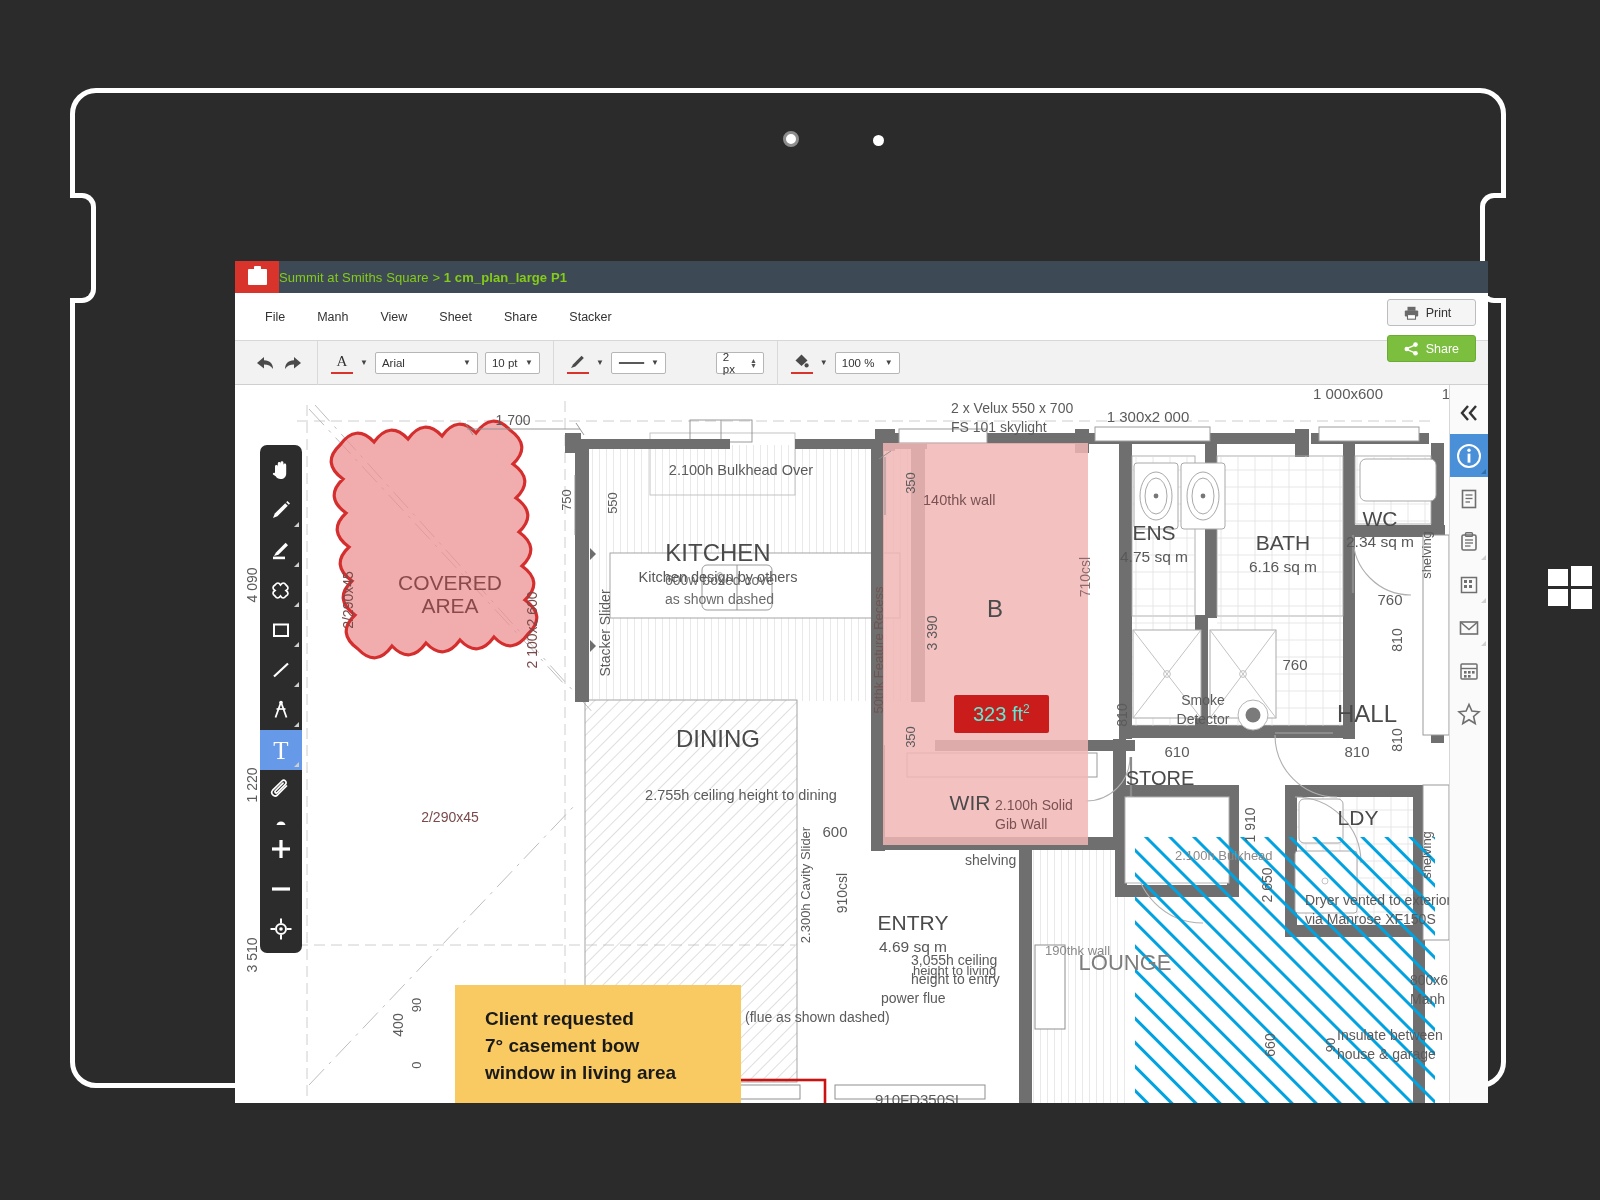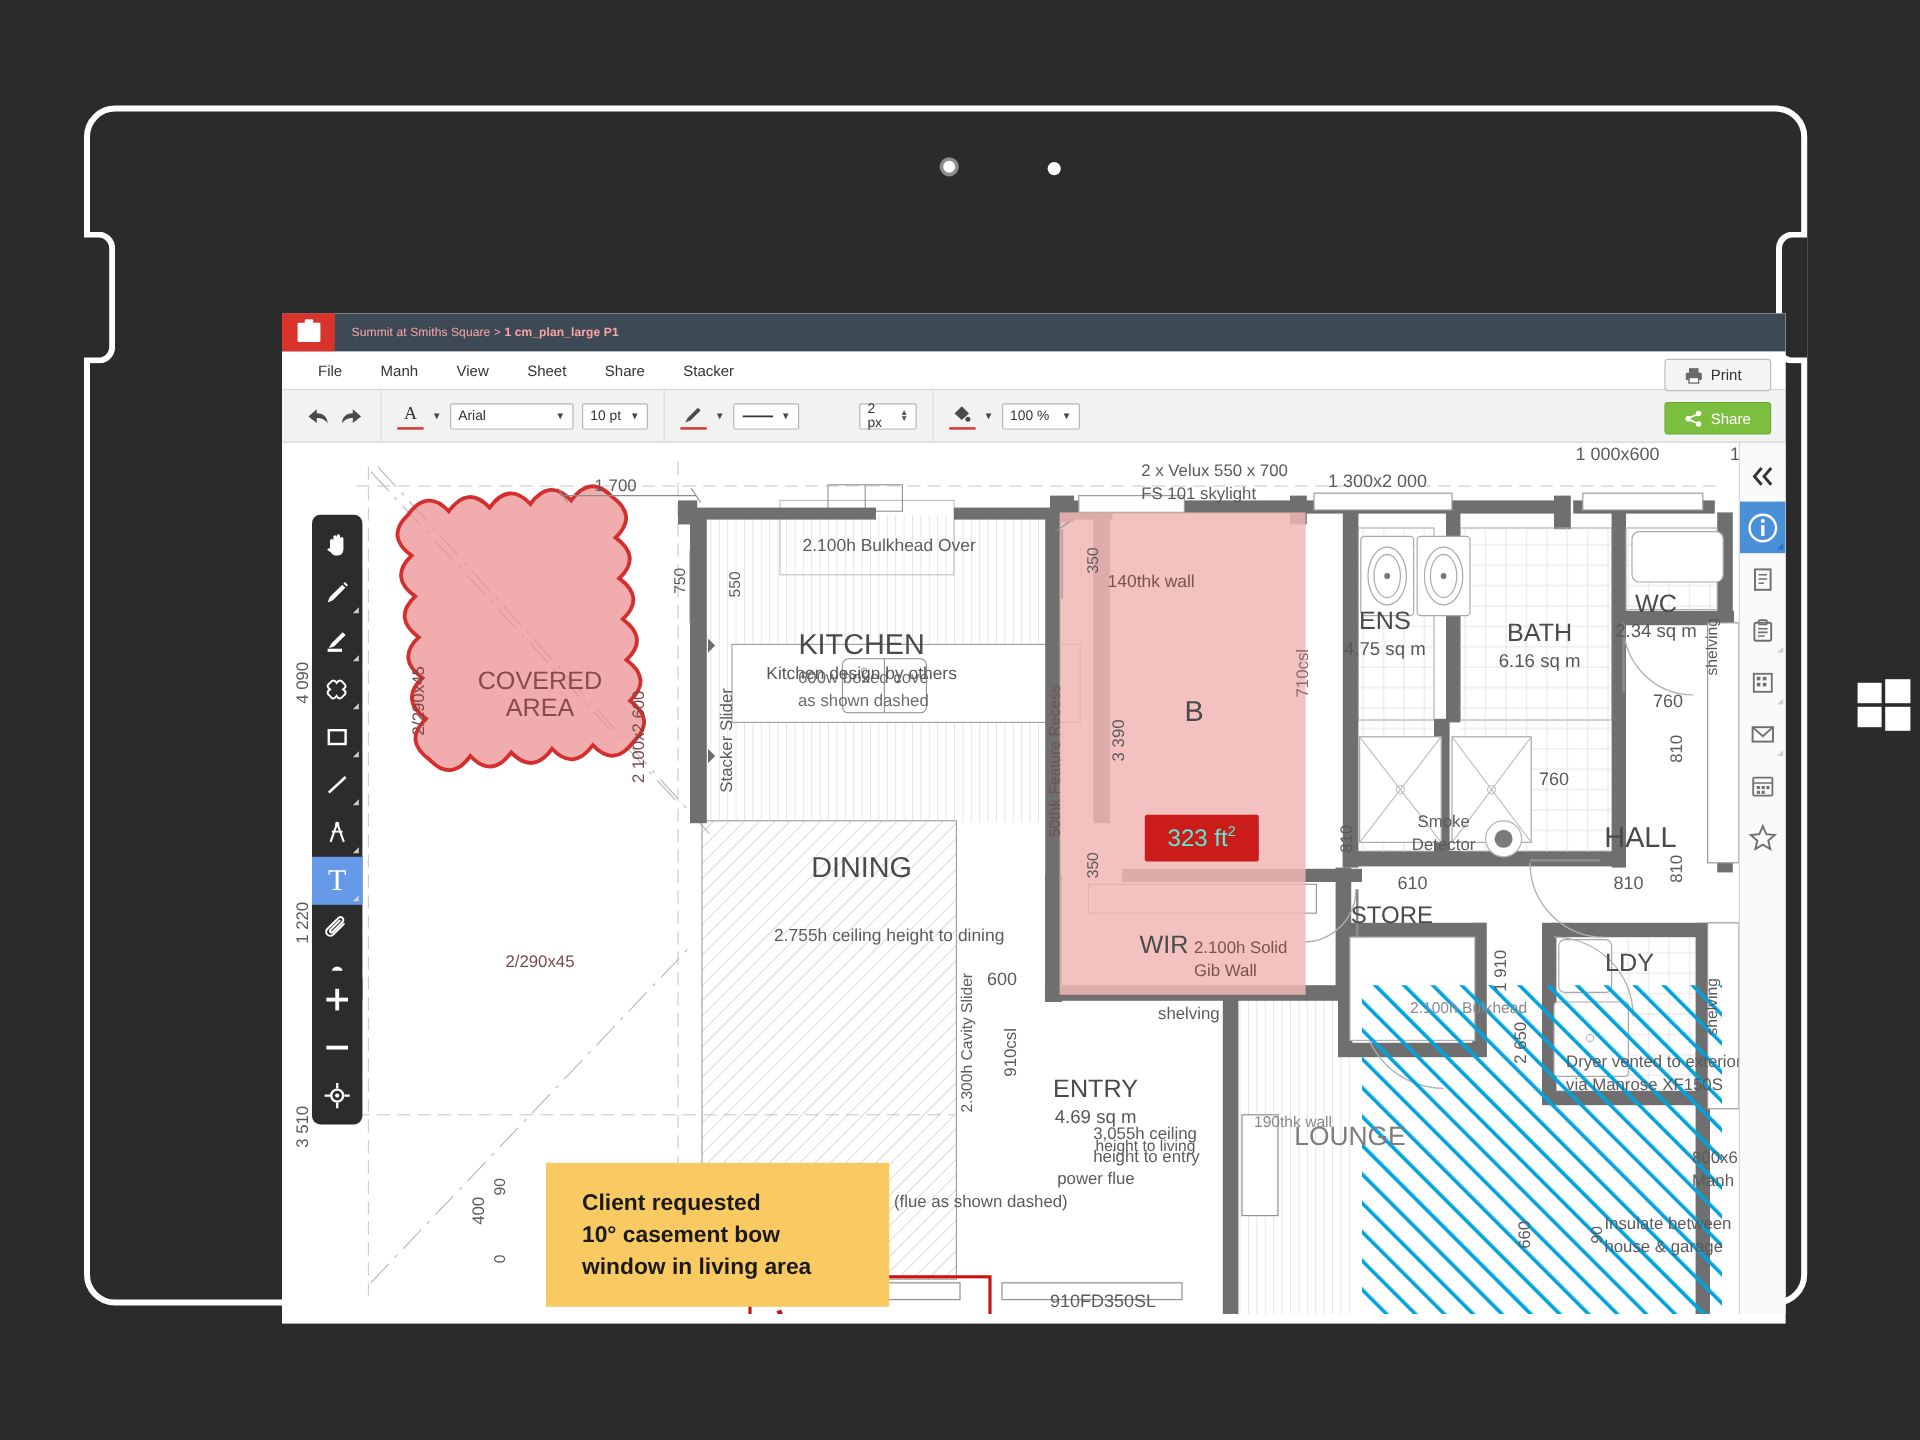--- a/index.html
+++ b/index.html
@@ -39,26 +39,26 @@
     background: #ffffff; overflow: hidden;
   }
   
   #title-bar { height: 32px; background: #3d4a56; display: flex; align-items: center; }
   #app-logo { width: 44px; height: 32px; background: #d9342b;
               display: flex; align-items: center; justify-content: center; }
   #app-logo-glyph { width: 19px; height: 16px; background: #fff; border-radius: 1px;
                     position: relative; }
   #app-logo-glyph:after { content: ""; position: absolute; left: 6px; top: -3px;
                     width: 7px; height: 4px; background: #fff; border-radius: 1px 1px 0 0;}
-  #doc-title { color: #fca5a5; font-size: 10px; padding-left: 14px;
+  #doc-title { color: #84cc16; font-size: 13px; padding-left: 0;
                letter-spacing: .1px; }
   #doc-title b { font-weight: bold; }
 
   
-  #menu-bar { height: 32px; background: #fff; border-bottom: 1px solid #d7d7d7;
+  #menu-bar { height: 48px; background: #fff; border-bottom: 1px solid #d7d7d7;
               display: flex; align-items: center; position: relative; }
   .menu-item { font-size: 12.5px; color: #333; padding: 5px 16px; cursor: default; }
   .menu-item:first-child { margin-left: 14px; }
   #menu-actions { position: absolute; right: 12px; top: 6px; display: flex; gap: 9px; flex-direction: column; }
   .btn { height: 27px; display: flex; align-items: center; gap: 7px;
          padding: 0 16px; font-size: 12.5px; border-radius: 3px; }
   #print-button { background: #f5f5f5; border: 1px solid #bdbdbd; color: #333; }
   #share-button { background: #7cbf3f; border: 1px solid #6aab33; color: #fff; }
 
   
@@ -636,21 +636,21 @@
           </svg>
         </div>
       </div>
 
       <div id="area-badge">
         <span>323 ft</span><sup>2</sup>
       </div>
 
       <div id="sticky-note">
         <div id="sticky-note-text">Client requested
-10° casement bow
+7° casement bow
 window in living area</div>
       </div>
 
       <div id="right-sidebar">
         <div class="side-tool">
           <svg width="22" height="22" viewBox="0 0 22 22">
             <path d="M10 4 L4 11 L10 18 M18 4 L12 11 L18 18" fill="none" stroke="#333" stroke-width="2.4"></path>
           </svg>
         </div>
         <div class="side-tool active">

